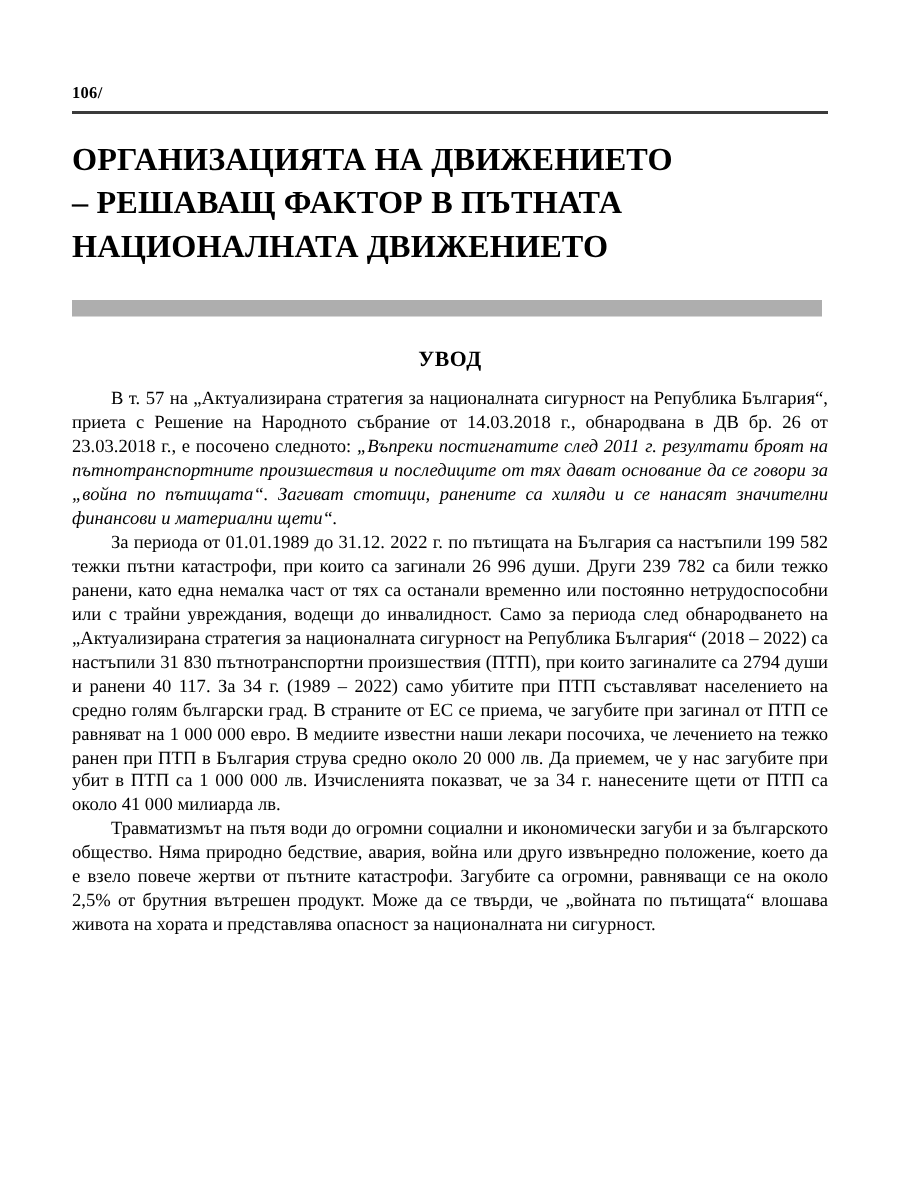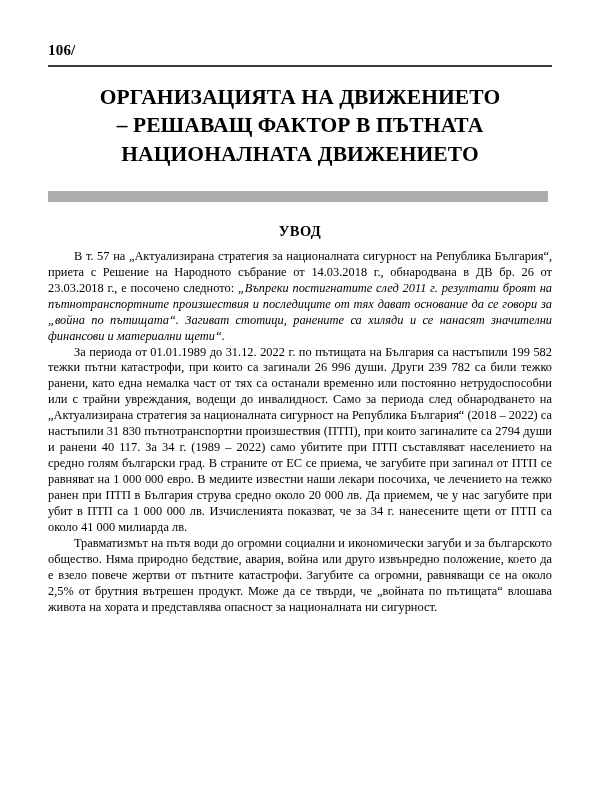--- a/index.html
+++ b/index.html
@@ -15,35 +15,34 @@
     overflow: hidden;
   }
   .page {
     position: relative;
     width: 600px;
     height: 800px;
     box-sizing: border-box;
     padding: 0 48px;
   }
   .folio {
-    padding-top: 42px;
-    font-size: 15px;
+    padding-top: 56px;
+    font-size: 11px;
     font-weight: bold;
     letter-spacing: 0.2px;
     line-height: 1.1;
   }
   .header-rule {
     margin-top: 6px;
     border-top: 2px solid #3b3b3b;
     width: 504px;
     margin-left: 0;
   }
   .title {
     margin-top: 16px;
-    text-align: center;
     font-size: 21.5px;
     font-weight: bold;
     line-height: 1.34;
     letter-spacing: 0.1px;
   }
   .title .tline { display: block; white-space: nowrap; }
   .author-block {
     margin-top: 44px;
     text-align: center;
   }

